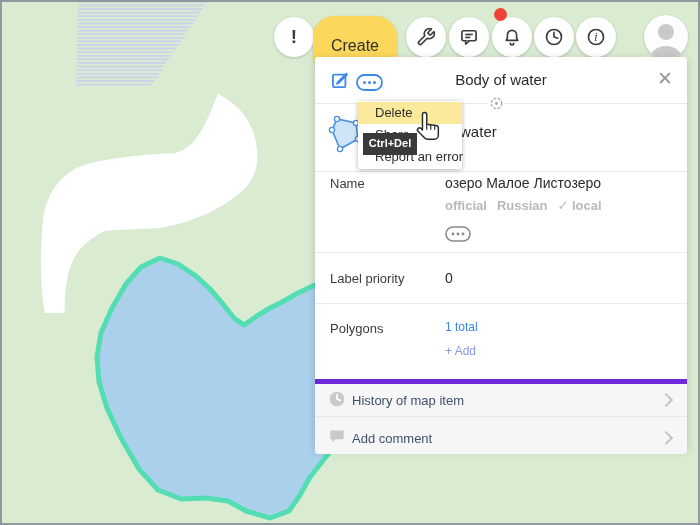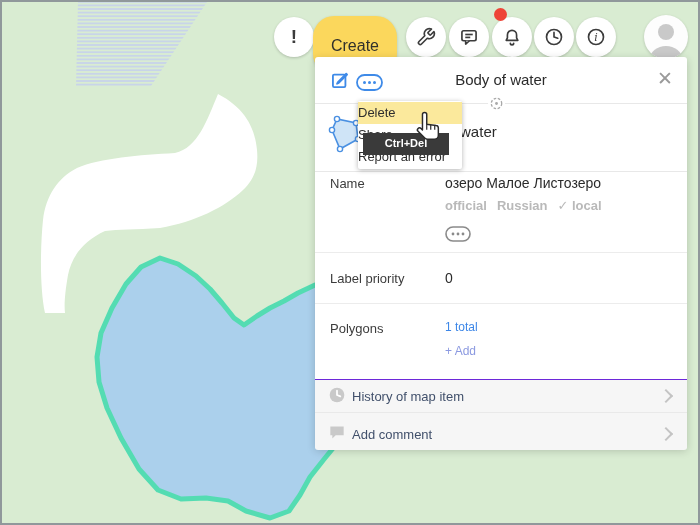--- a/index.html
+++ b/index.html
@@ -58,46 +58,46 @@
   .sec-divider{position:absolute;left:0;width:100%;border-top:1px solid #ececec;}
   .attrs{position:absolute;left:130px;top:141px;font-size:13px;color:#b9b9b9;white-space:nowrap;}
   .attrs span{margin-right:10px;font-weight:bold;}
   .name-more{position:absolute;left:130px;top:169px;cursor:pointer;}
   .link{font-size:12px;cursor:pointer;}
   .link-total{position:absolute;left:130px;top:263px;color:#3d87e8;}
   .link-add{position:absolute;left:130px;top:287px;color:#8b99e0;}
 
   .p-footer{
     position:absolute;left:0;top:322px;width:100%;height:70px;background:#f6f6f6;
-    border-top:1px solid #6d28d9;border-radius:0 0 3px 3px;
+    border-top:5px solid #6d28d9;border-radius:0 0 3px 3px;
   }
   .f-row{position:absolute;left:0;width:100%;cursor:pointer;}
   .f-row1{top:0;height:32px;}
   .f-row2{top:32px;height:38px;border-top:1px solid #e9e9e9;}
   .f-icon{position:absolute;left:14px;top:7px;}
   .f-row2 .f-icon{top:12px;}
   .f-label{position:absolute;left:37px;top:9px;font-size:13px;color:#41506b;}
   .f-row2 .f-label{top:14px;}
   .f-meta{position:absolute;left:143px;top:9px;font-size:13px;color:#bcbcbc;}
   .chev{position:absolute;right:16px;width:8px;height:8px;border-top:2px solid #c4c4c4;
     border-right:2px solid #c4c4c4;transform:rotate(45deg);}
   .f-row1 .chev{top:11px;}
   .f-row2 .chev{top:16px;}
 
   
   .menu{
     position:absolute;left:358px;top:101px;width:104px;background:#fff;border-radius:2px;
     box-shadow:0 1px 5px rgba(0,0,0,.3);z-index:30;padding:1px 0;
   }
-  .menu-item{height:22px;line-height:22px;font-size:13px;color:#2e2e2e;cursor:pointer;white-space:nowrap;}
+  .menu-item{height:22px;line-height:22px;padding-left:17px;font-size:13px;color:#2e2e2e;cursor:pointer;white-space:nowrap;}
   .menu-item.hl{background:#fbe99c;}
   .tooltip{
     position:absolute;left:363px;top:133px;min-width:50px;height:22px;line-height:21px;
     background:#3a3a3a;border-radius:0;color:#fff;font-size:11px;font-weight:bold;
-    text-align:center;padding:0 18px;z-index:31;
+    text-align:center;padding:0 2px;z-index:31;
   }
   .cursor{position:absolute;left:411px;top:109px;z-index:40;pointer-events:none;}
 </style>
 </head>
 <body>
 
 <svg id="map" width="700" height="525">
   <defs>
     <pattern id="hatch" width="4" height="3.6" patternUnits="userSpaceOnUse">
       <rect width="4" height="3.6" fill="#d9ecd2"></rect>

